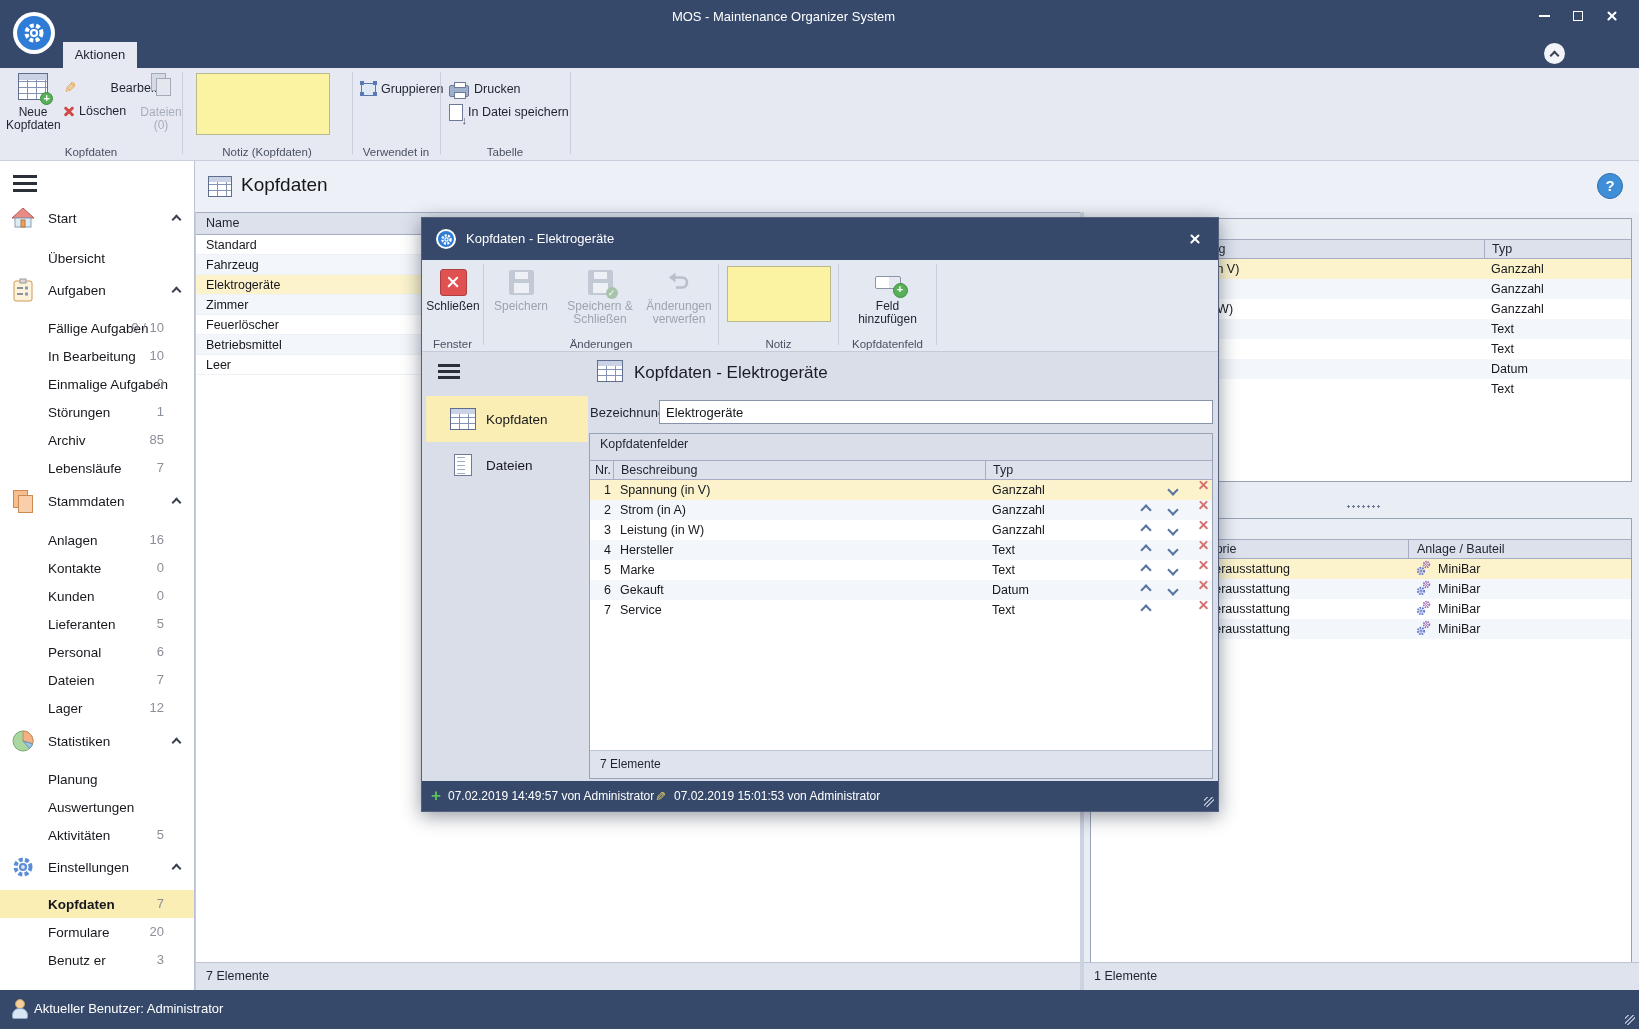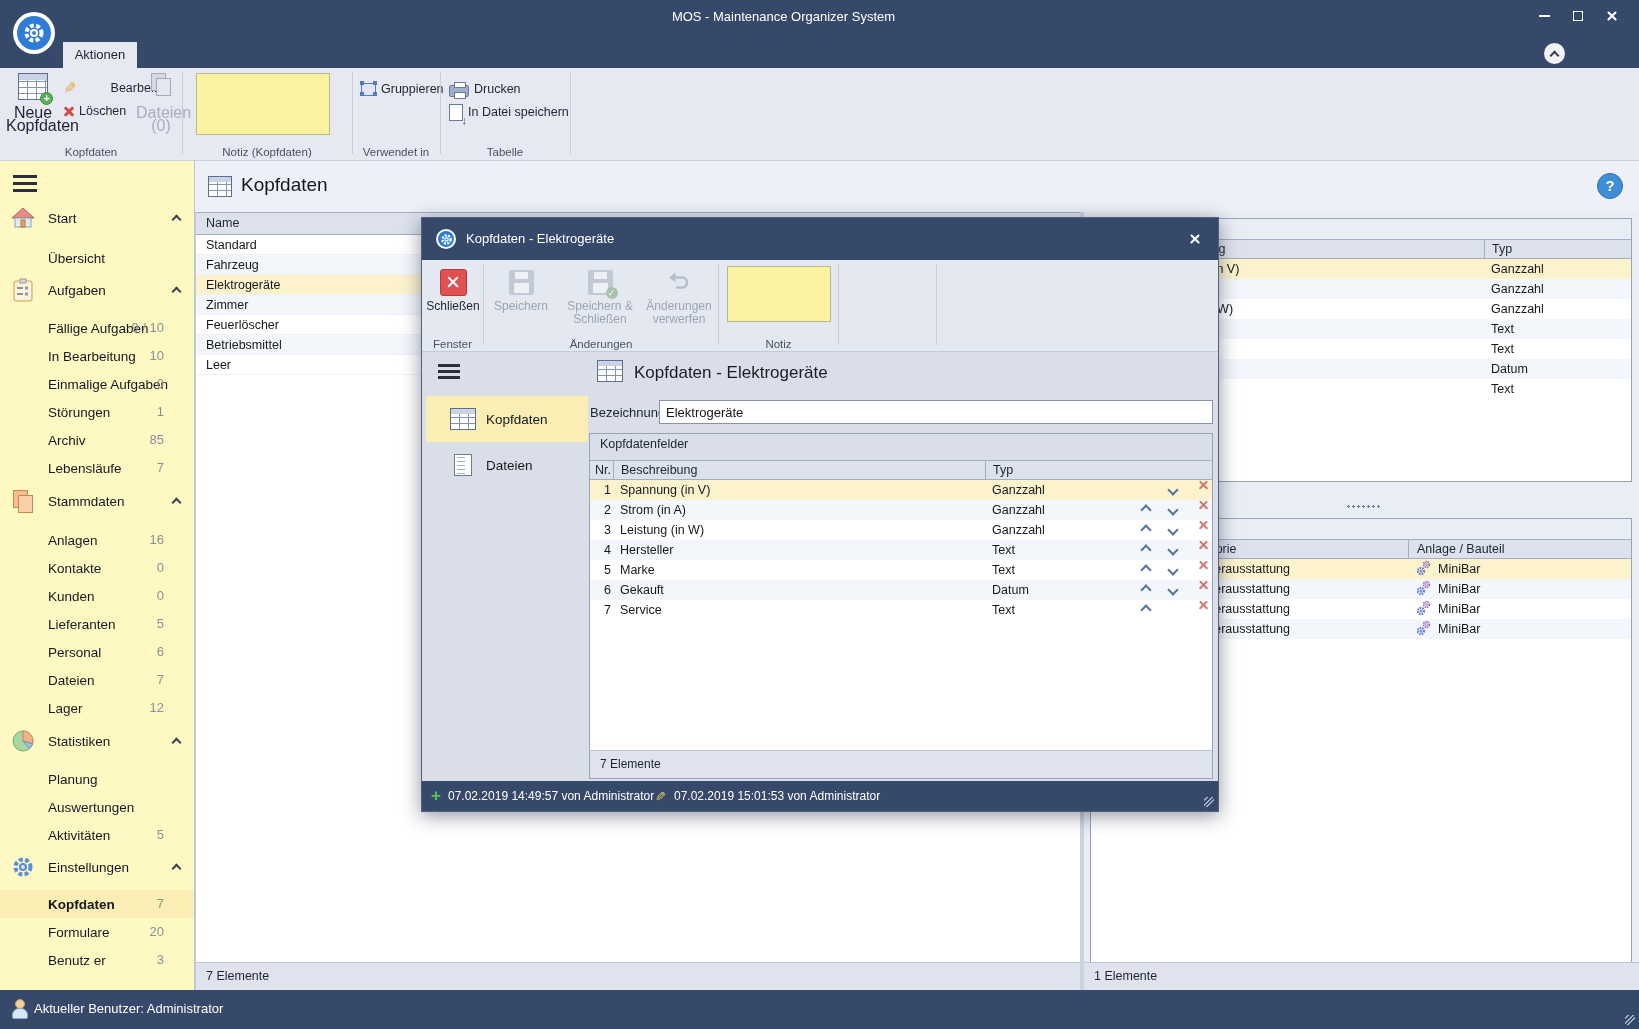--- a/index.html
+++ b/index.html
@@ -42,40 +42,40 @@
   .tbl-icon.nav { width:26px; height:22px; }
   .plus-badge { position:absolute; right:-6px; bottom:-6px; width:13px; height:13px; border-radius:50%; background:#58b058; border:1px solid #3e8e3e; color:#fff; font-size:11px; line-height:11px; text-align:center; font-weight:bold; }
   .plus-badge::before { content:"+"; }
 
   
   .ribbon { position:absolute; left:0; top:68px; width:1639px; height:93px; background:#e6e9f2; border-bottom:1px solid #c9cfdc; }
   .rsep { position:absolute; top:4px; bottom:6px; width:1px; background:#c9cfda; }
   .rgroup-label { position:absolute; bottom:2px; left:0; right:0; text-align:center; font-size:11.5px; color:#4a5162; }
   .big-btn { position:absolute; top:5px; width:54px; text-align:center; }
   .big-btn .icon-slot { height:30px; display:flex; align-items:flex-start; justify-content:center; }
-  .big-label { display:block; font-size:16px; color:#1d2430; line-height:13px; margin-top:3px; }
+  .big-label { display:block; font-size:12px; color:#1d2430; line-height:13px; margin-top:3px; }
   .big-btn.disabled .big-label { color:#a7aebb; }
   .small-btn { position:absolute; display:flex; align-items:center; gap:5px; font-size:12.5px; color:#1d2430; height:20px; }
   .pencil-icon::before { content:"\270E"; font-family:"DejaVu Sans",sans-serif; color:#e8a33d; font-size:15px; display:inline-block; transform:scaleX(-1); }
   .pages-icon { position:relative; width:20px; height:22px; display:inline-block; }
   .pages-icon::before,.pages-icon::after { content:""; position:absolute; width:13px; height:16px; background:#f6bd8f; border:1px solid #c98a55; }
   .pages-icon::before { left:0; top:0; } .pages-icon::after { left:5px; top:5px; background:#f9cfa9; }
   .pages-icon.gray::before { background:#d6dae2; border-color:#a3aab8; } .pages-icon.gray::after { background:#e4e8ee; border-color:#a3aab8; }
   .grp-icon { position:relative; width:15px; height:13px; border:1px solid #5878b8; background:#dfe8f5; display:inline-block; }
   .grp-icon::before { content:""; position:absolute; width:4px; height:4px; background:#5878b8; top:-2.5px; left:-2.5px; box-shadow:13px 0 0 #5878b8, 0 11px 0 #5878b8, 13px 11px 0 #5878b8; }
   .printer-icon { position:relative; width:20px; height:12px; background:#9fb0cc; border:1px solid #6c7a95; border-radius:2px; display:inline-block; margin-top:3px; }
   .printer-icon::before { content:""; position:absolute; left:4px; top:-4px; width:10px; height:4px; background:#fff; border:1px solid #6c7a95; }
   .printer-icon::after { content:""; position:absolute; left:4px; bottom:-3px; width:10px; height:5px; background:#fff; border:1px solid #6c7a95; }
   .page-icon { position:relative; width:14px; height:17px; background:#fff; border:1px solid #6c7a95; display:inline-block; }
   .page-icon.arrow::after { content:"\2193"; position:absolute; right:-5px; bottom:-6px; font-size:11px; color:#44506b; font-weight:bold; }
   .page-icon.lines { background-image:repeating-linear-gradient(0deg, transparent 0 3px, #9fb0cc 3px 4px); background-size:8px 100%; background-repeat:no-repeat; background-position:2px 2px; }
   .notiz-box { background:#fbf3a1; border:1px solid #b8b98e; }
 
   
-  .sidebar { position:absolute; left:0; top:161px; width:195px; height:829px; background:#fef9c3; border-right:1px solid #bac2d4; }
+  .sidebar { position:absolute; left:0; top:161px; width:195px; height:829px; background:#ffffff; border-right:1px solid #bac2d4; }
   .sb-burger { margin:14px 0 0 13px; width:24px; height:17px; display:flex; flex-direction:column; justify-content:space-between; cursor:pointer; }
   .sb-burger i { display:block; height:3px; background:#2a2f38; }
   .sb-head { position:relative; height:28px; display:flex; align-items:center; }
   .sb-icon { position:absolute; left:10px; width:26px; height:26px; display:flex; align-items:center; justify-content:center; }
   .sb-label { margin-left:48px; font-size:13.5px; color:#16181d; }
   .sb-chev { position:absolute; right:14px; }
   .sb-item { position:relative; height:28px; line-height:28px; }
   .sb-item-label { margin-left:48px; font-size:13.5px; color:#16181d; }
   .sb-count { position:absolute; right:30px; font-size:13px; color:#8b8f98; }
   .sb-item.sel { background:#fbeeb4; }
@@ -681,20 +681,29 @@
         <div class="tgroup-label">Änderungen</div>
       </div>
       <span class="rsep" style="left:296px;"></span>
 
       <div class="tgroup" style="left:297px; width:119px;">
         <div class="notiz-box" style="position:absolute; left:8px; top:6px; width:104px; height:56px;"></div>
         <div class="tgroup-label">Notiz</div>
       </div>
       <span class="rsep" style="left:416px;"></span>
 
+      <div class="tgroup" style="left:417px; width:97px;">
+        <div class="tbig" style="left:6px; width:85px;">
+          <span class="icon-slot">
+              <span class="field-add"></span>
+            </span>
+          <span class="tlabel">Feld hinzufügen</span>
+        </div>
+        <div class="tgroup-label">Kopfdatenfeld</div>
+      </div>
       <span class="rsep" style="left:514px;"></span>
     </div>
 
     <div class="dlg-content">
       <div class="dlg-burger">
           <i></i>
           <i></i>
           <i></i>
         </div>
 

